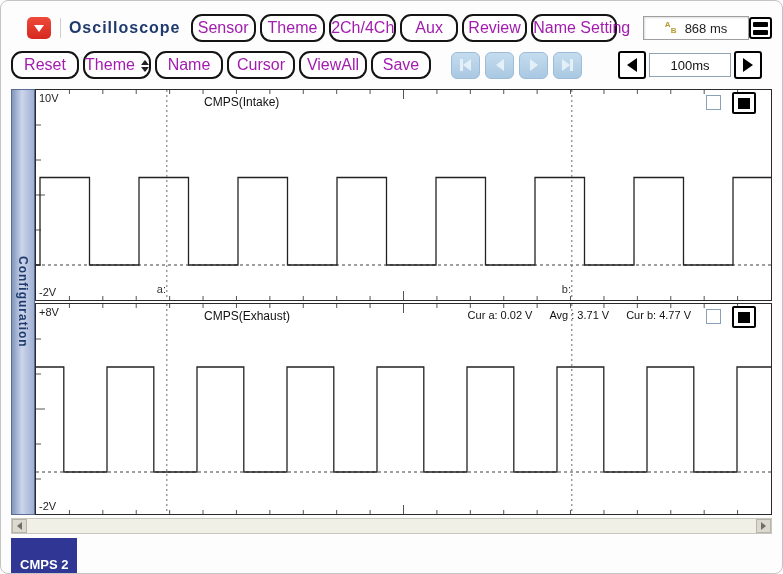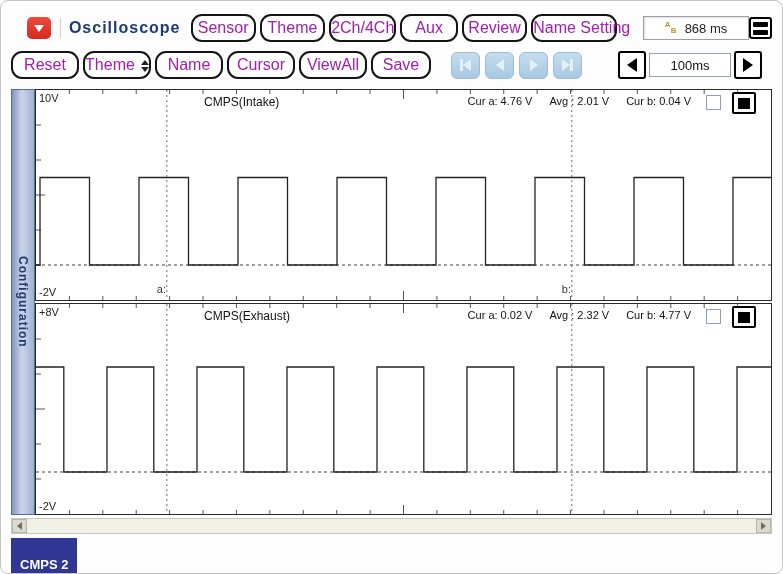--- a/index.html
+++ b/index.html
@@ -199,25 +199,20 @@
             <line x1="0" y1="175" x2="735" y2="175" stroke="#808080" stroke-width="1.5" stroke-dasharray="3,3"></line>
             <path d="M0,175.0 L4.0,175.0 L4.0,87.5 L53.5,87.5 L53.5,175.0 L103.0,175.0 L103.0,87.5 L152.5,87.5 L152.5,175.0 L202.0,175.0 L202.0,87.5 L251.5,87.5 L251.5,175.0 L301.0,175.0 L301.0,87.5 L350.5,87.5 L350.5,175.0 L400.0,175.0 L400.0,87.5 L449.5,87.5 L449.5,175.0 L499.0,175.0 L499.0,87.5 L548.5,87.5 L548.5,175.0 L598.0,175.0 L598.0,87.5 L647.5,87.5 L647.5,175.0 L697.0,175.0 L697.0,87.5 L735,87.5" fill="none" stroke="#222" stroke-width="1.3"></path>
             <line x1="130.82999999999998" y1="0" x2="130.82999999999998" y2="210" stroke="#6a6a6a" stroke-width="1" stroke-dasharray="2,3"></line>
             <text x="120.82999999999998" y="203" font-size="11" fill="#333" font-family="&quot;Liberation Sans&quot;,sans-serif">a:</text>
             <line x1="535.8149999999999" y1="0" x2="535.8149999999999" y2="210" stroke="#6a6a6a" stroke-width="1" stroke-dasharray="2,3"></line>
             <text x="525.8149999999999" y="203" font-size="11" fill="#333" font-family="&quot;Liberation Sans&quot;,sans-serif">b:</text>
           </svg>
         <span class="vlab-top">10V</span>
         <span class="vlab-bot">-2V</span>
         <span class="ptitle">CMPS(Intake)</span>
-        <div class="meas">
-          <span>Cur a: 4.76 V</span>
-          <span>Avg : 2.01 V</span>
-          <span>Cur b: 0.04 V</span>
-        </div>
         <div class="chk"></div>
         <div class="sqbtn">
             <i></i>
           </div>
       </div>
 
       <div class="panel">
         <svg id="wave-1" width="735" height="210" viewBox="0 0 735 210">
             <line x1="33.40909090909091" y1="0" x2="33.40909090909091" y2="4" stroke="#555" stroke-width="1"></line>
             <line x1="33.40909090909091" y1="210" x2="33.40909090909091" y2="206" stroke="#555" stroke-width="1"></line>
@@ -269,21 +264,21 @@
             <line x1="0" y1="168" x2="735" y2="168" stroke="#808080" stroke-width="1.5" stroke-dasharray="3,3"></line>
             <path d="M0,63.0 L27.8,63.0 L27.8,168.0 L71.0,168.0 L71.0,63.0 L117.8,63.0 L117.8,168.0 L161.0,168.0 L161.0,63.0 L207.8,63.0 L207.8,168.0 L251.0,168.0 L251.0,63.0 L297.8,63.0 L297.8,168.0 L341.0,168.0 L341.0,63.0 L387.8,63.0 L387.8,168.0 L431.0,168.0 L431.0,63.0 L477.8,63.0 L477.8,168.0 L521.0,168.0 L521.0,63.0 L567.8,63.0 L567.8,168.0 L611.0,168.0 L611.0,63.0 L657.8,63.0 L657.8,168.0 L701.0,168.0 L701.0,63.0 L735,63.0" fill="none" stroke="#222" stroke-width="1.3"></path>
             <line x1="130.82999999999998" y1="0" x2="130.82999999999998" y2="210" stroke="#6a6a6a" stroke-width="1" stroke-dasharray="2,3"></line>
             <line x1="535.8149999999999" y1="0" x2="535.8149999999999" y2="210" stroke="#6a6a6a" stroke-width="1" stroke-dasharray="2,3"></line>
           </svg>
         <span class="vlab-top">+8V</span>
         <span class="vlab-bot">-2V</span>
         <span class="ptitle">CMPS(Exhaust)</span>
         <div class="meas">
           <span>Cur a: 0.02 V</span>
-          <span>Avg : 2.32 V</span>
+          <span>Avg : 3.71 V</span>
           <span>Cur b: 4.77 V</span>
         </div>
         <div class="chk"></div>
         <div class="sqbtn">
             <i></i>
           </div>
       </div>
 
     </div>
   </div>

